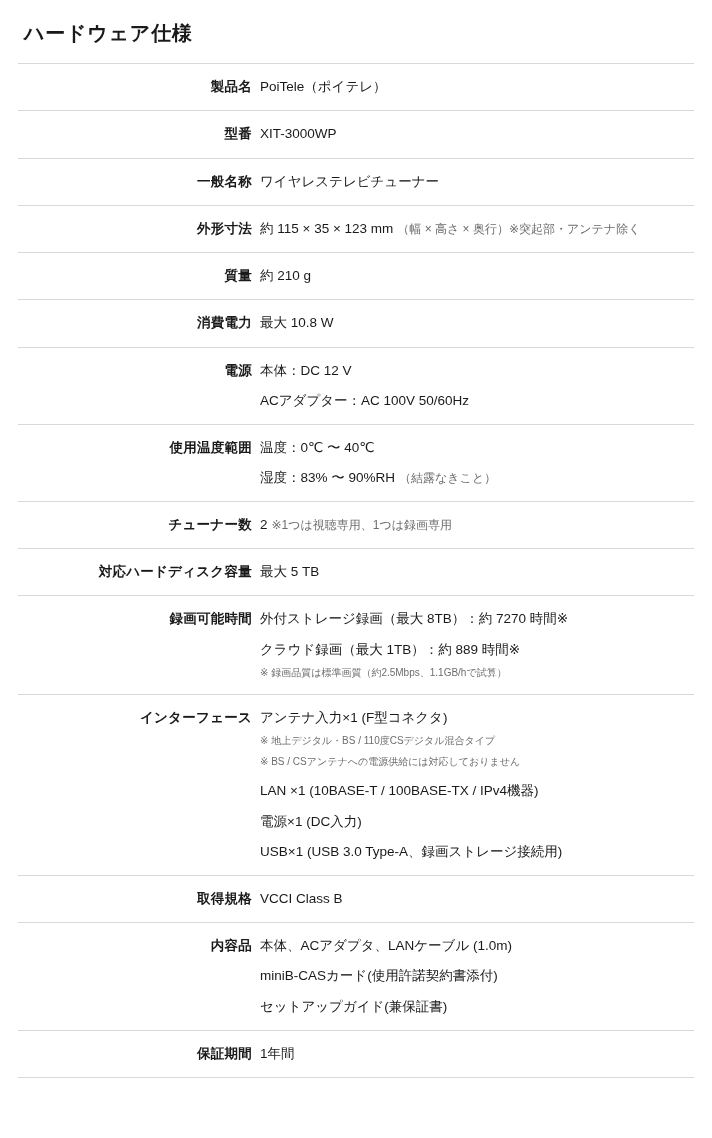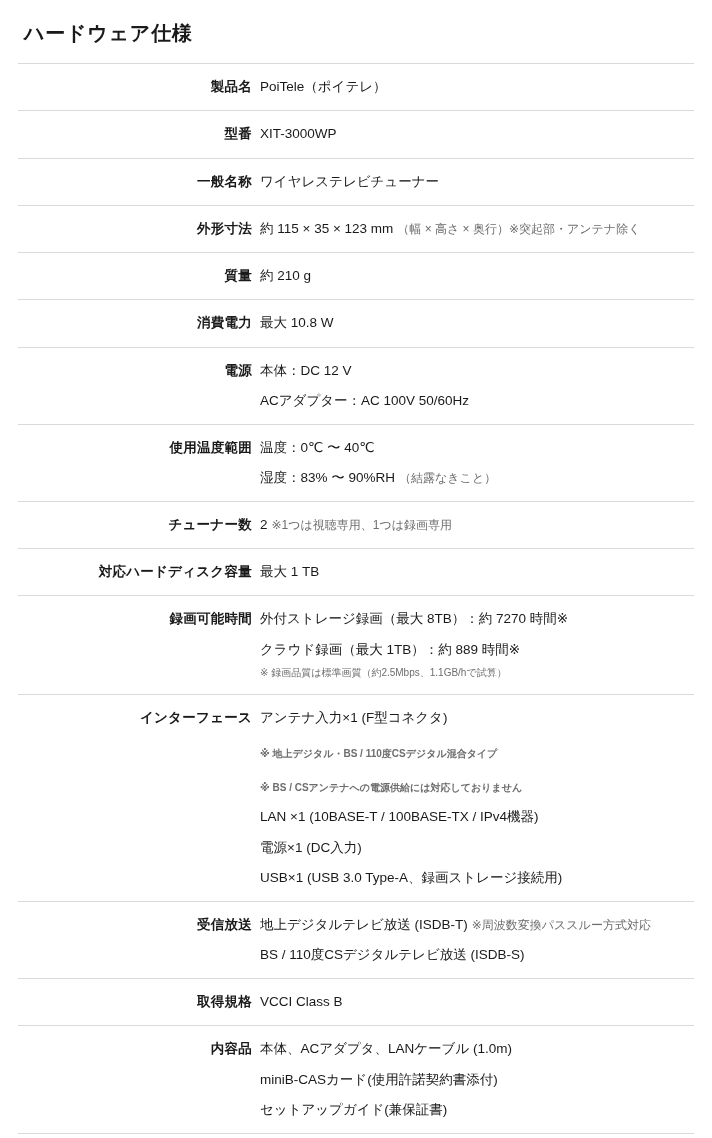--- a/index.html
+++ b/index.html
@@ -69,23 +69,22 @@
     font-size: 12px;
     color: #6d6d6d;
     letter-spacing: 0;
     margin-left: 4px;
   }
   .note-block {
     display: block;
     font-size: 10px;
     color: #6d6d6d;
     line-height: 1.6;
-    margin-top: 18px;
+    margin-top: 5px;
     margin-bottom: 0;
-    font-weight: bold;
   }
   .note-para {
     display: block;
     font-size: 10px;
     color: #6d6d6d;
     line-height: 1.6;
     margin-top: 6px;
     margin-bottom: 0;
   }
 </style>
@@ -148,44 +147,37 @@
         </tr>
         <tr>
           <th>チューナー数</th>
           <td>
             <span class="val-line"><span>2</span><span class="note">※1つは視聴専用、1つは録画専用</span></span>
           </td>
         </tr>
         <tr>
           <th>対応ハードディスク容量</th>
           <td>
-            <span class="val-line"><span>最大 1 TB</span></span>
+            <span class="val-line"><span>最大 5 TB</span></span>
           </td>
         </tr>
         <tr>
           <th>録画可能時間</th>
           <td>
             <span class="val-line"><span>外付ストレージ録画（最大 8TB）：約 7270 時間※</span></span>
             <span class="val-line"><span>クラウド録画（最大 1TB）：約 889 時間※</span><span class="note-para">※ 録画品質は標準画質（約2.5Mbps、1.1GB/hで試算）</span></span>
           </td>
         </tr>
         <tr>
           <th>インターフェース</th>
           <td>
             <span class="val-line"><span>アンテナ入力×1 (F型コネクタ)</span><span class="note-block">※ 地上デジタル・BS / 110度CSデジタル混合タイプ</span><span class="note-block">※ BS / CSアンテナへの電源供給には対応しておりません</span></span>
             <span class="val-line"><span>LAN ×1 (10BASE-T / 100BASE-TX / IPv4機器)</span></span>
             <span class="val-line"><span>電源×1 (DC入力)</span></span>
             <span class="val-line"><span>USB×1 (USB 3.0 Type-A、録画ストレージ接続用)</span></span>
-          </td>
-        </tr>
-        <tr>
-          <th>受信放送</th>
-          <td>
-            <span class="val-line"><span>地上デジタルテレビ放送 (ISDB-T)</span><span class="note">※周波数変換パススルー方式対応</span></span>
-            <span class="val-line"><span>BS / 110度CSデジタルテレビ放送 (ISDB-S)</span></span>
           </td>
         </tr>
         <tr>
           <th>取得規格</th>
           <td>
             <span class="val-line"><span>VCCI Class B</span></span>
           </td>
         </tr>
         <tr>
           <th>内容品</th>

